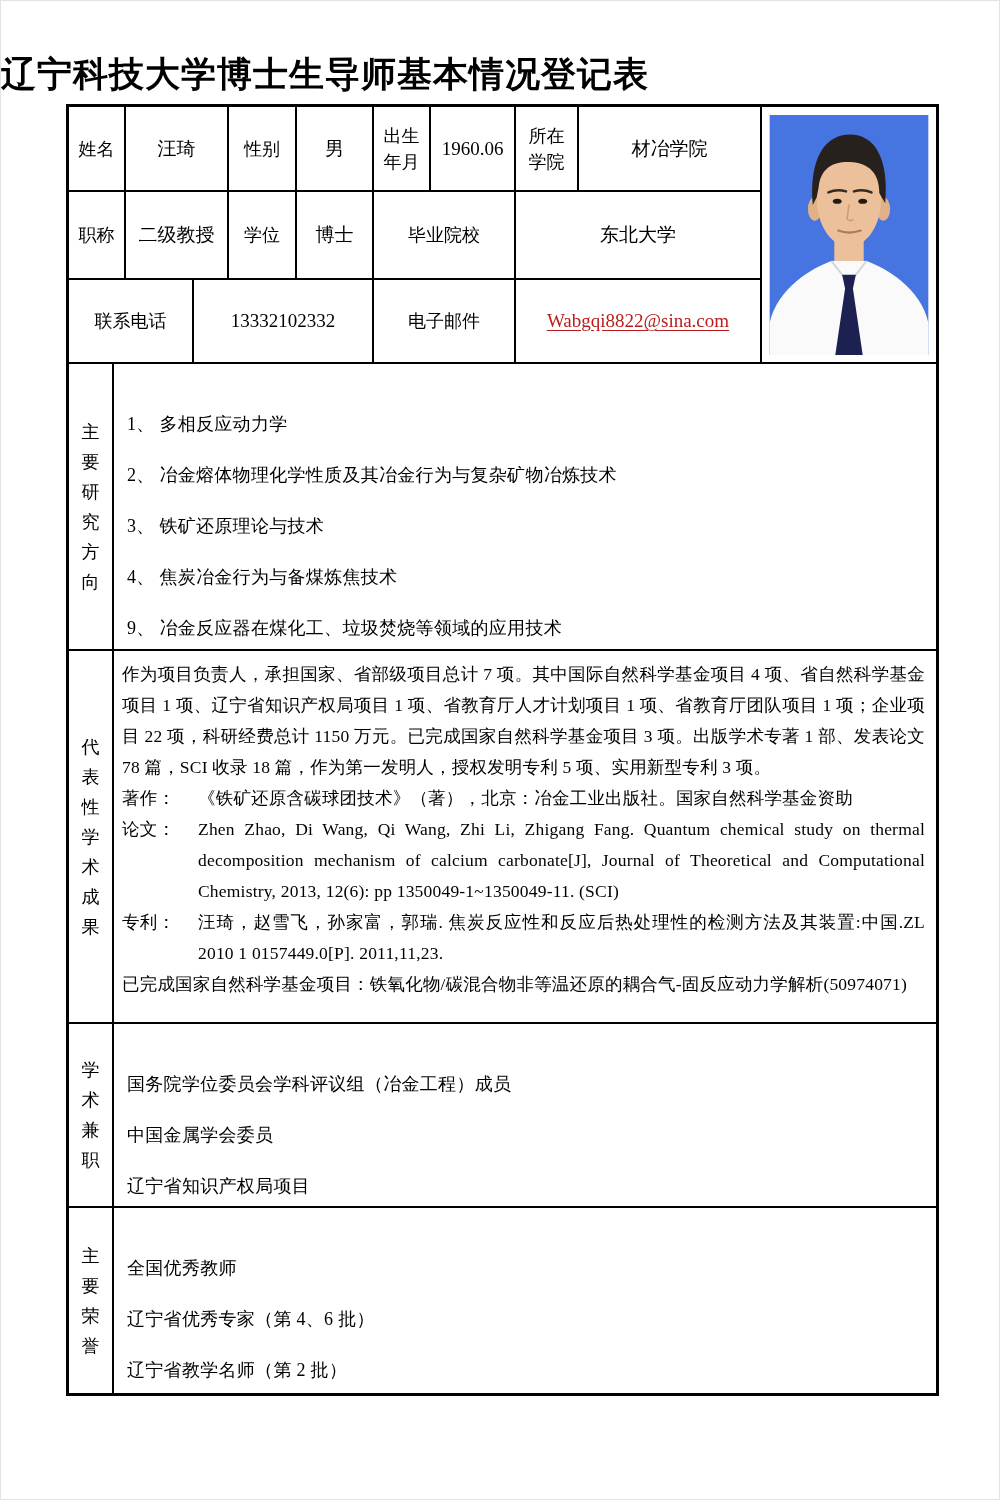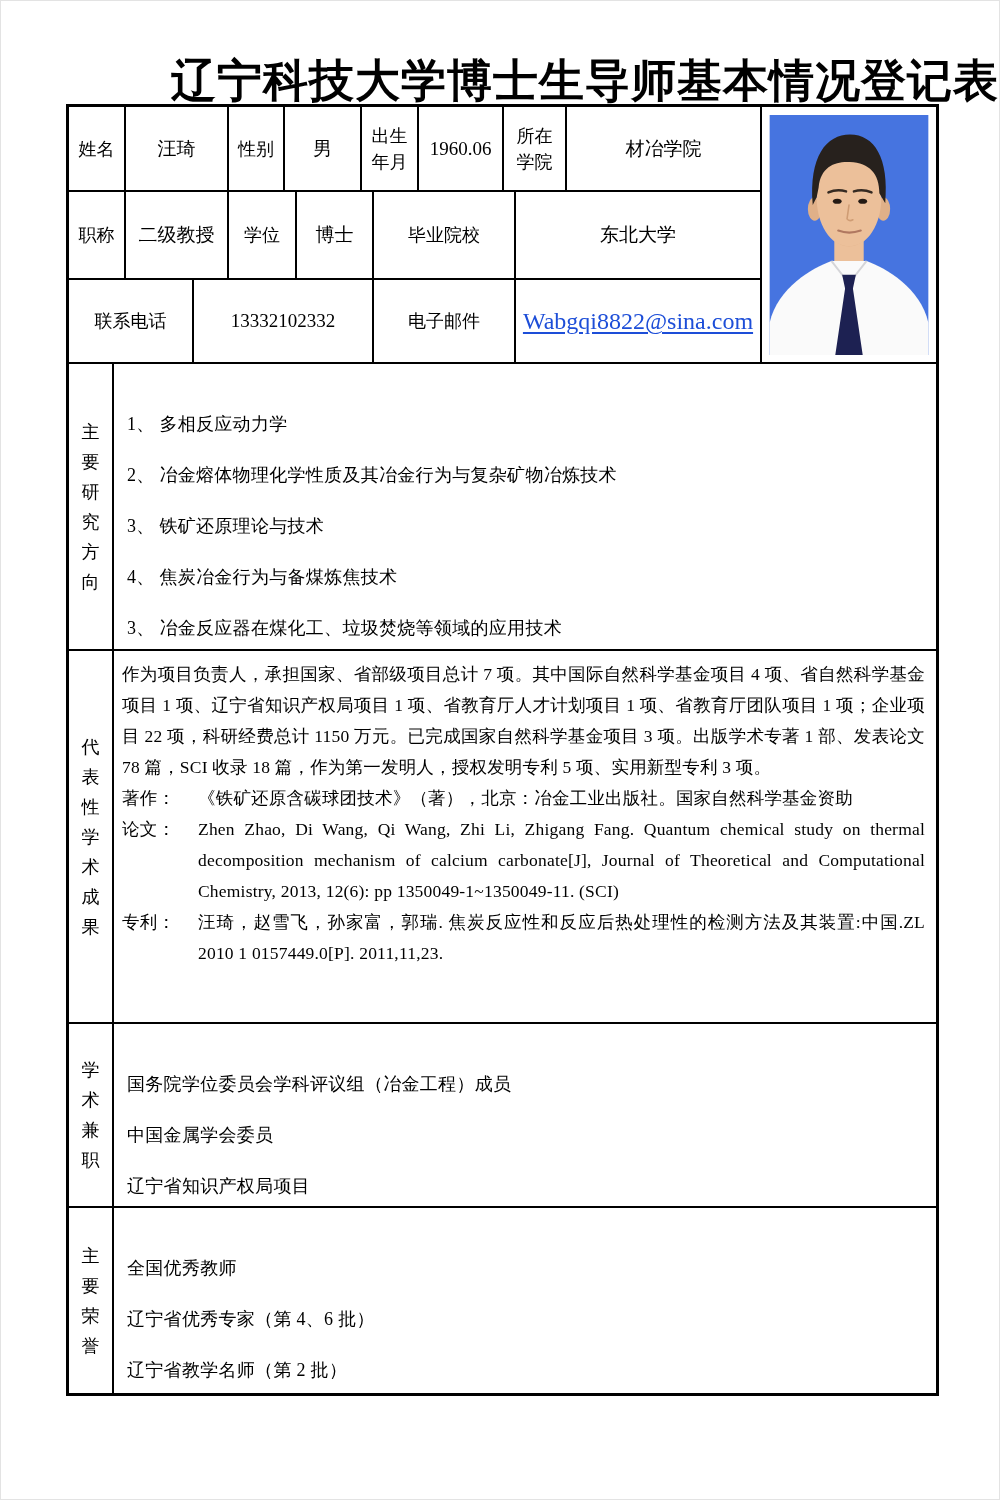--- a/index.html
+++ b/index.html
@@ -6,22 +6,22 @@
   html, body { background: #ffffff; }
   body {
     width: 1000px; height: 1500px;
     font-family: "Liberation Serif", "DejaVu Serif", serif;
     color: #000;
     position: relative;
     border: 1px solid #e3e3e3;
   }
   .page-title {
     position: absolute; top: 50px; left: 0; width: 100%;
-    text-align: right;
-    font-size: 45px; font-weight: bold;
+    text-align: left;
+    font-size: 35px; font-weight: bold;
     letter-spacing: 1px;
   }
   .reg-table {
     position: absolute; top: 103px; left: 65px;
     width: 873px; height: 1292px;
     border: 3px solid #000;
     display: flex; flex-direction: column;
   }
   .top-section { height: 257px; display: flex; border-bottom: 2px solid #000; }
   .grid-left { width: 693px; display: flex; flex-direction: column; }
@@ -30,21 +30,21 @@
   .r1 { height: 85px; } .r2 { height: 88px; } .r3 { flex: 1; }
   .cell {
     display: flex; align-items: center; justify-content: center;
     border-right: 2px solid #000;
     font-size: 18px; text-align: center;
     white-space: pre-line; line-height: 26px;
     overflow: hidden;
   }
   .cell.val { font-size: 19px; }
   .cell.grow { flex: 1; }
-  .email-link { text-decoration: underline; text-underline-offset: 3px; color: #1d4ed8; font-size: 24px; }
+  .email-link { text-decoration: underline; text-underline-offset: 3px; color: #b91c1c; font-size: 19px; }
   .photo-cell {
     flex: 1; display: flex; align-items: center; justify-content: center;
     background: #fff; padding: 6px;
   }
   .photo-cell svg { display: block; }
   .vlabel {
     width: 45px; flex-shrink: 0;
     border-right: 2px solid #000;
     display: flex; align-items: center; justify-content: center;
     font-size: 18px; line-height: 30px;
@@ -72,21 +72,21 @@
 <h1 class="page-title">辽宁科技大学博士生导师基本情况登记表</h1>
 
 <div class="reg-table">
 
   <div class="top-section">
     <div class="grid-left">
 
       <div class="trow r1">
         <div class="cell" style="width:57px">姓名</div>
         <div class="cell val" style="width:103px">汪琦</div>
-        <div class="cell" style="width:56px">性别</div>
+        <div class="cell" style="width:68px">性别</div>
         <div class="cell val" style="width:77px">男</div>
         <div class="cell" style="width:57px">出生
 年月</div>
         <div class="cell val" style="width:85px">1960.06</div>
         <div class="cell" style="width:63px">所在
 学院</div>
         <div class="cell val grow">材冶学院</div>
       </div>
 
       <div class="trow r2">
@@ -146,21 +146,21 @@
 要
 研
 究
 方
 向</div>
     <div class="sec-content list-content">
       <div class="li">1、 多相反应动力学</div>
       <div class="li">2、 冶金熔体物理化学性质及其冶金行为与复杂矿物冶炼技术</div>
       <div class="li">3、 铁矿还原理论与技术</div>
       <div class="li">4、 焦炭冶金行为与备煤炼焦技术</div>
-      <div class="li">3、 冶金反应器在煤化工、垃圾焚烧等领域的应用技术</div>
+      <div class="li">9、 冶金反应器在煤化工、垃圾焚烧等领域的应用技术</div>
     </div>
   </div>
 
   <div class="trow row5">
     <div class="vlabel">代
 表
 性
 学
 术
 成
@@ -172,20 +172,21 @@
         <span class="entry-text">《铁矿还原含碳球团技术》（著），北京：冶金工业出版社。国家自然科学基金资助</span>
       </div>
       <div class="ach-entry">
         <span class="entry-label">论文：</span>
         <span class="entry-text">Zhen Zhao, Di Wang, Qi Wang, Zhi Li, Zhigang Fang. Quantum chemical study on thermal decomposition mechanism of calcium carbonate[J], Journal of Theoretical and Computational Chemistry, 2013, 12(6): pp 1350049-1~1350049-11. (SCI)</span>
       </div>
       <div class="ach-entry">
         <span class="entry-label">专利：</span>
         <span class="entry-text">汪琦，赵雪飞，孙家富，郭瑞. 焦炭反应性和反应后热处理性的检测方法及其装置:中国.ZL 2010 1 0157449.0[P]. 2011,11,23.</span>
       </div>
+      <div class="ach-completed">已完成国家自然科学基金项目：铁氧化物/碳混合物非等温还原的耦合气-固反应动力学解析(50974071)</div>
     </div>
   </div>
 
   <div class="trow row6">
     <div class="vlabel">学
 术
 兼
 职</div>
     <div class="sec-content list-content">
       <div class="li">国务院学位委员会学科评议组（冶金工程）成员</div>

